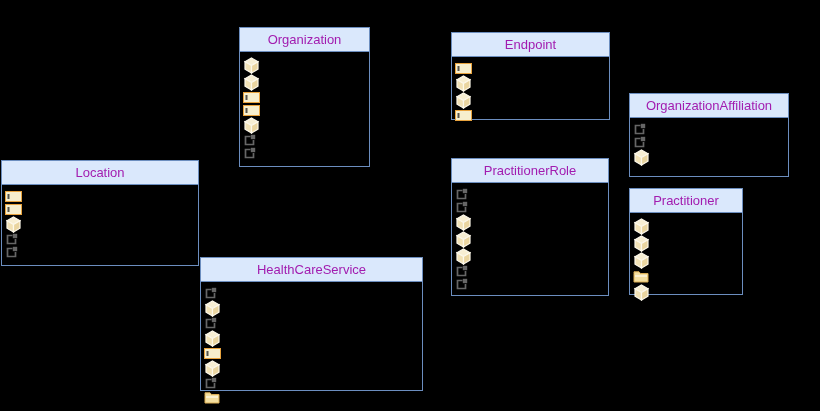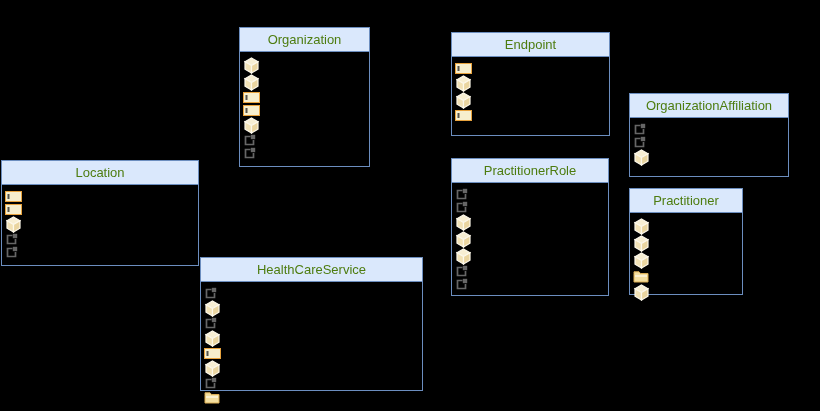--- a/index.html
+++ b/index.html
@@ -17,39 +17,39 @@
     box-sizing:border-box;
   }
   .class-header{
     background:#dae8fc;
     border-bottom:1px solid #6c8ebf;
     height:23px;
     display:flex;
     align-items:center;
     justify-content:center;
     font-size:13px;
-    color:#4d7c0f;
+    color:#a21caf;
     white-space:nowrap;
     overflow:hidden;
     text-align:center;
   }
   .class-body{
     padding:5px 0 0 3px;
     overflow:hidden;
   }
   .attr-row{display:flex;align-items:center;}
   .attr-row.complex{height:17px;}
   .attr-row.primitive{height:13px;}
   .attr-row.reference{height:13px;}
   .attr-row.folder{height:15px;}
   .icon{display:inline-flex;line-height:0;}
 
   
   #box-organization            {left:239px; top:27px;  width:131px; height:140px;}
-  #box-endpoint                {left:451px; top:32px;  width:159px; height:104px;}
+  #box-endpoint                {left:451px; top:32px;  width:159px; height:88px;}
   #box-organizationaffiliation {left:629px; top:93px;  width:160px; height:84px;}
   #box-location                {left:1px;   top:160px; width:198px; height:106px;}
   #box-practitionerrole        {left:451px; top:158px; width:158px; height:138px;}
   #box-practitioner            {left:629px; top:188px; width:114px; height:107px;}
   #box-healthcareservice       {left:200px; top:257px; width:223px; height:134px;}
 </style>
 </head>
 <body>
 
 <div class="class-box" id="box-organization">

